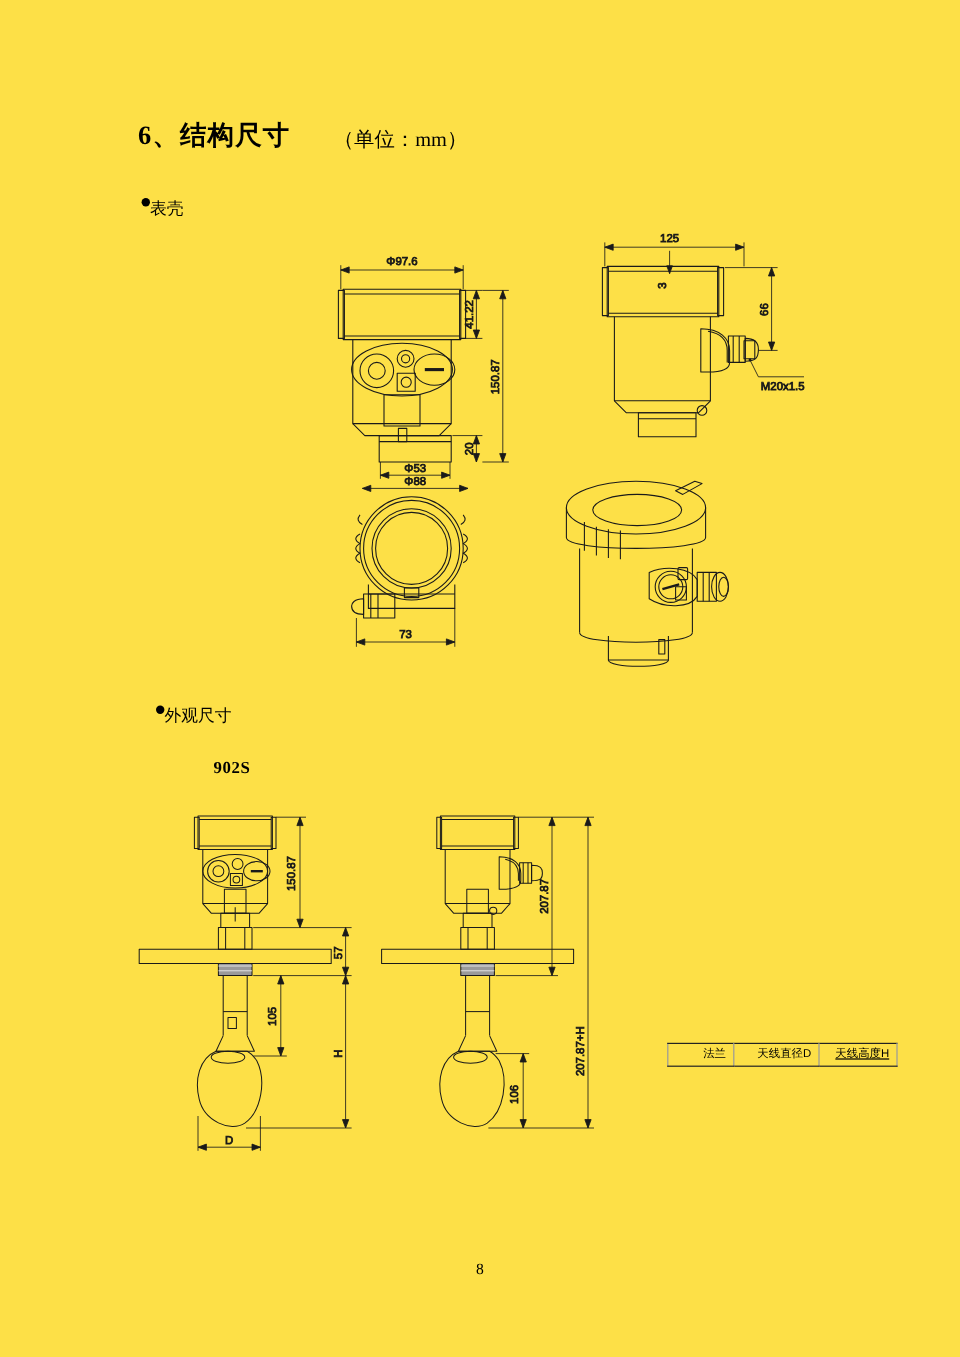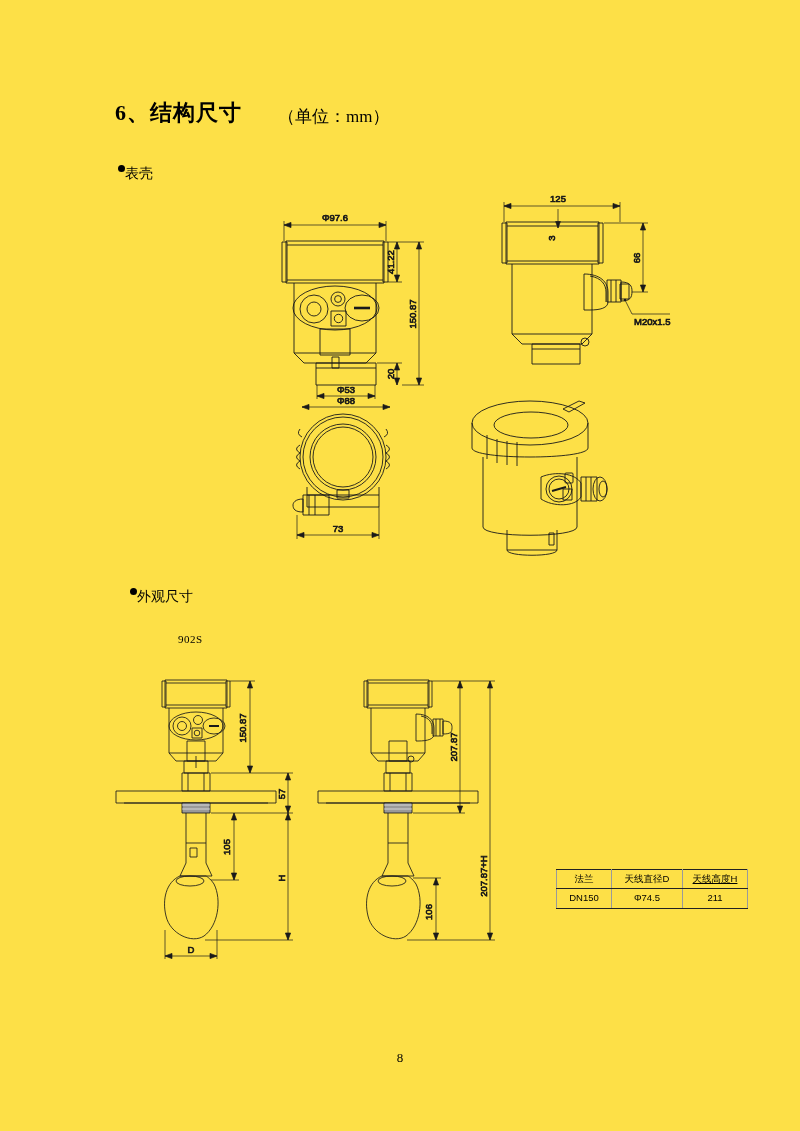--- a/index.html
+++ b/index.html
@@ -10,33 +10,33 @@
 
   
   .sec-title{position:absolute;left:115px;top:98px;
       font-size:22px;font-weight:bold;letter-spacing:1px;white-space:nowrap;}
   .sec-unit{position:absolute;left:278px;top:105px;
       font-size:17px;white-space:nowrap;}
 
   .bullet-row{position:absolute;display:flex;align-items:flex-start;white-space:nowrap;}
   .bullet-dot{width:7px;height:7px;border-radius:50%;background:#000;display:inline-block;}
   .bullet-label{font-size:14px;}
-  .sub-label{position:absolute;font-size:11px;font-weight:normal;letter-spacing:.5px;}
+  .sub-label{position:absolute;font-size:14px;font-weight:bold;letter-spacing:.5px;}
 
   .page-num{position:absolute;left:0;right:0;top:1050px;text-align:center;font-size:13px;}
 
   
   .dwg{position:absolute;}
   .dwg svg{display:block;overflow:visible;}
 
   
   .spec-table{position:absolute;left:556px;top:869px;border-collapse:collapse;
       font-family:"Liberation Sans","DejaVu Sans",sans-serif;font-size:9.5px;}
   .spec-table td,.spec-table th{border:1px solid #9a9a9a;padding:2px 6px;
-      text-align:center;font-weight:normal;white-space:nowrap;line-height:1.5;}
+      text-align:right;font-weight:normal;white-space:nowrap;line-height:1.5;}
   .spec-table thead th{border-top:1.6px solid #222;border-bottom:1.6px solid #222;}
   .spec-table tbody tr:last-child td{border-bottom:1.6px solid #222;}
   .spec-table .c0{min-width:42px;}
   .spec-table .c1{min-width:58px;}
   .spec-table .c2{min-width:52px;text-decoration:underline;}
 </style>
 </head>
 <body>
 
 <div class="page">
@@ -419,23 +419,18 @@
 
   <table class="spec-table">
     <thead>
       <tr>
         <th class="c0">法兰</th>
         <th class="c1">天线直径D</th>
         <th class="c2">天线高度H</th>
       </tr>
     </thead>
     <tbody>
-      <tr>
-        <td>DN150</td>
-        <td>Φ74.5</td>
-        <td>211</td>
-      </tr>
     </tbody>
   </table>
 
   <div class="page-num">8</div>
 
 </div>
 
 </body></html>

